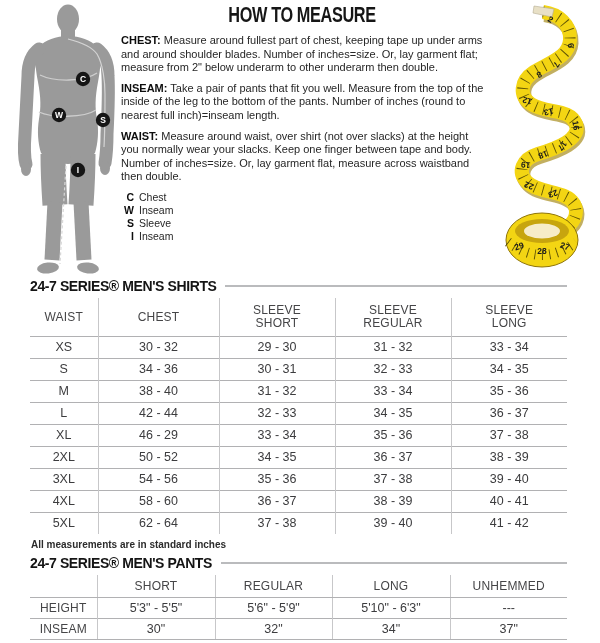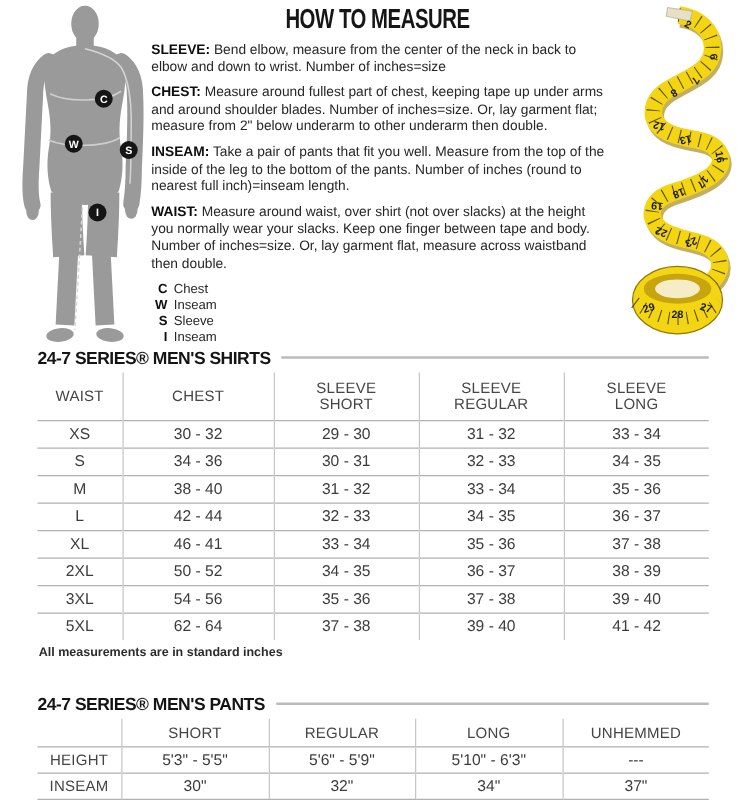--- a/index.html
+++ b/index.html
@@ -97,24 +97,20 @@
       </g>
       <g>
         <circle cx="76" cy="168" r="7.2" fill="#151515"></circle>
         <text x="76" y="171" fill="#fff">I</text>
       </g>
     </g>
   </svg>
 
   <div class="howto">
     <div class="title">HOW TO MEASURE</div>
-    <p class="instr">
-      <b>SLEEVE:</b>
-      <span>Bend elbow, measure from the center of the neck in back to elbow and down to wrist.  Number of inches=size</span>
-    </p>
     <p class="instr">
       <b>CHEST:</b>
       <span>Measure around fullest part of chest, keeping tape up under arms and around shoulder blades.  Number of inches=size. Or, lay garment flat; measure from 2" below underarm to other underarm then double.</span>
     </p>
     <p class="instr">
       <b>INSEAM:</b>
       <span>Take a pair of pants that fit you well.  Measure from the top of the inside of the leg to the bottom of the pants.  Number of inches (round to nearest full inch)=inseam length.</span>
     </p>
     <p class="instr">
       <b>WAIST:</b>
@@ -224,38 +220,45 @@
         </tr>
         <tr>
           <td>L</td>
           <td>42 - 44</td>
           <td>32 - 33</td>
           <td>34 - 35</td>
           <td>36 - 37</td>
         </tr>
         <tr>
           <td>XL</td>
-          <td>46 - 41</td>
+          <td>46 - 29</td>
           <td>33 - 34</td>
           <td>35 - 36</td>
           <td>37 - 38</td>
         </tr>
         <tr>
           <td>2XL</td>
           <td>50 - 52</td>
           <td>34 - 35</td>
           <td>36 - 37</td>
           <td>38 - 39</td>
         </tr>
         <tr>
           <td>3XL</td>
           <td>54 - 56</td>
           <td>35 - 36</td>
           <td>37 - 38</td>
           <td>39 - 40</td>
+        </tr>
+        <tr>
+          <td>4XL</td>
+          <td>58 - 60</td>
+          <td>36 - 37</td>
+          <td>38 - 39</td>
+          <td>40 - 41</td>
         </tr>
         <tr>
           <td>5XL</td>
           <td>62 - 64</td>
           <td>37 - 38</td>
           <td>39 - 40</td>
           <td>41 - 42</td>
         </tr>
       </tbody>
     </table>

